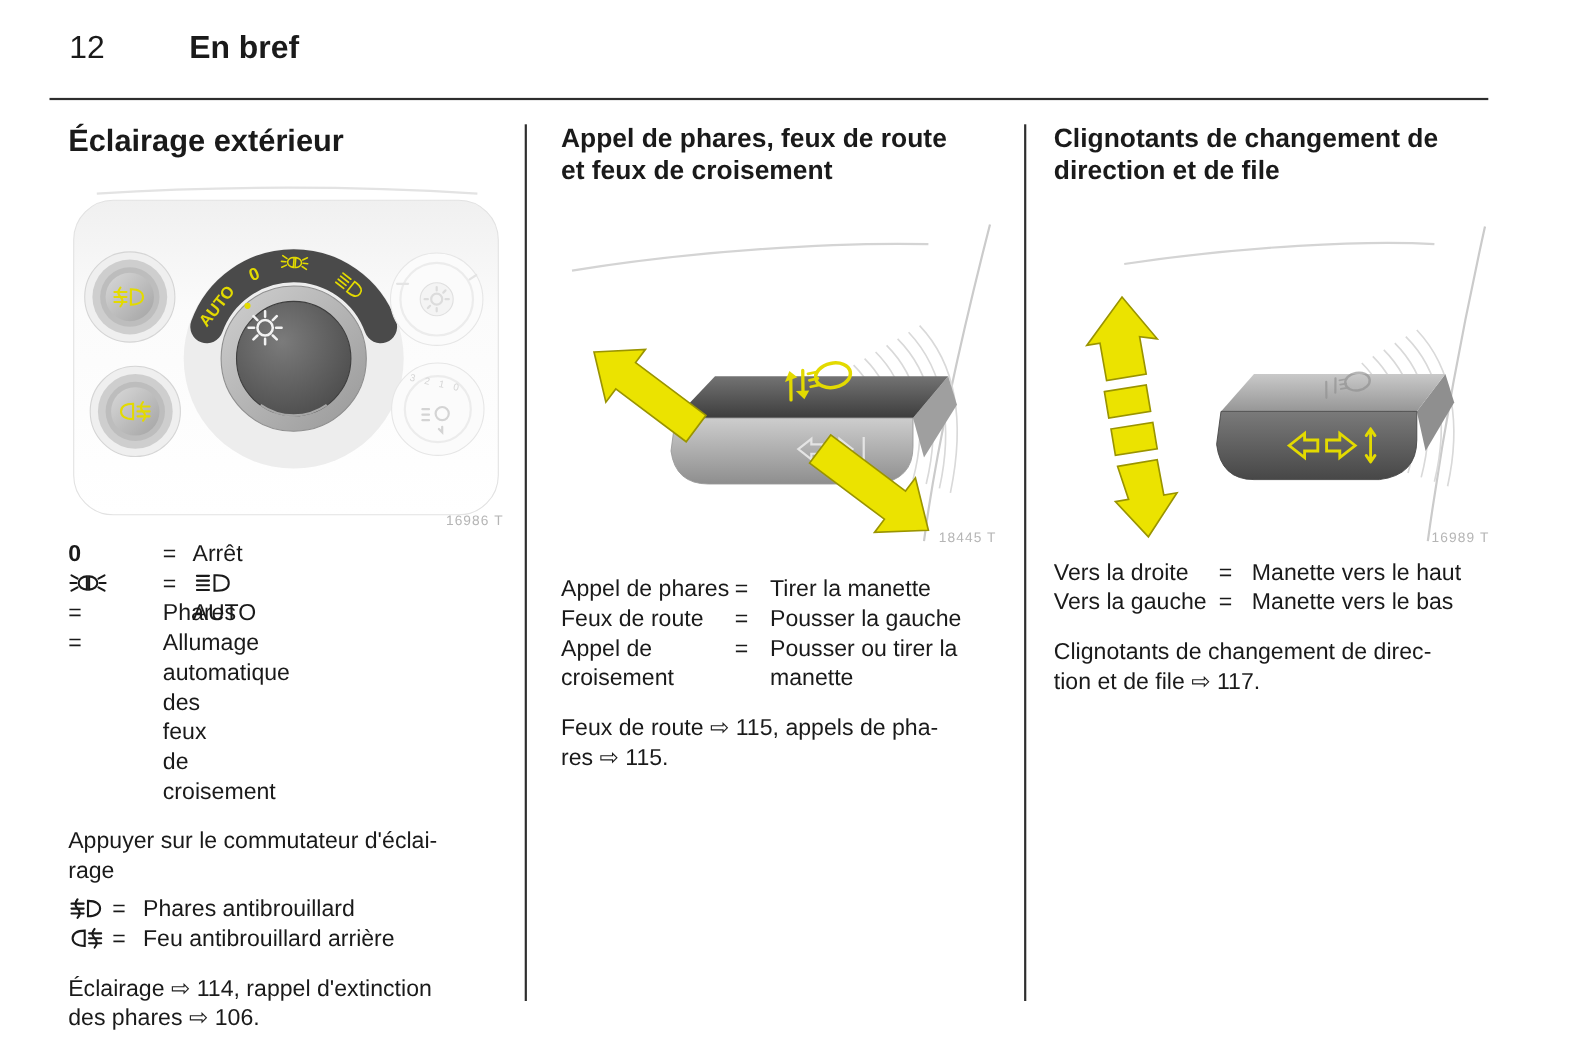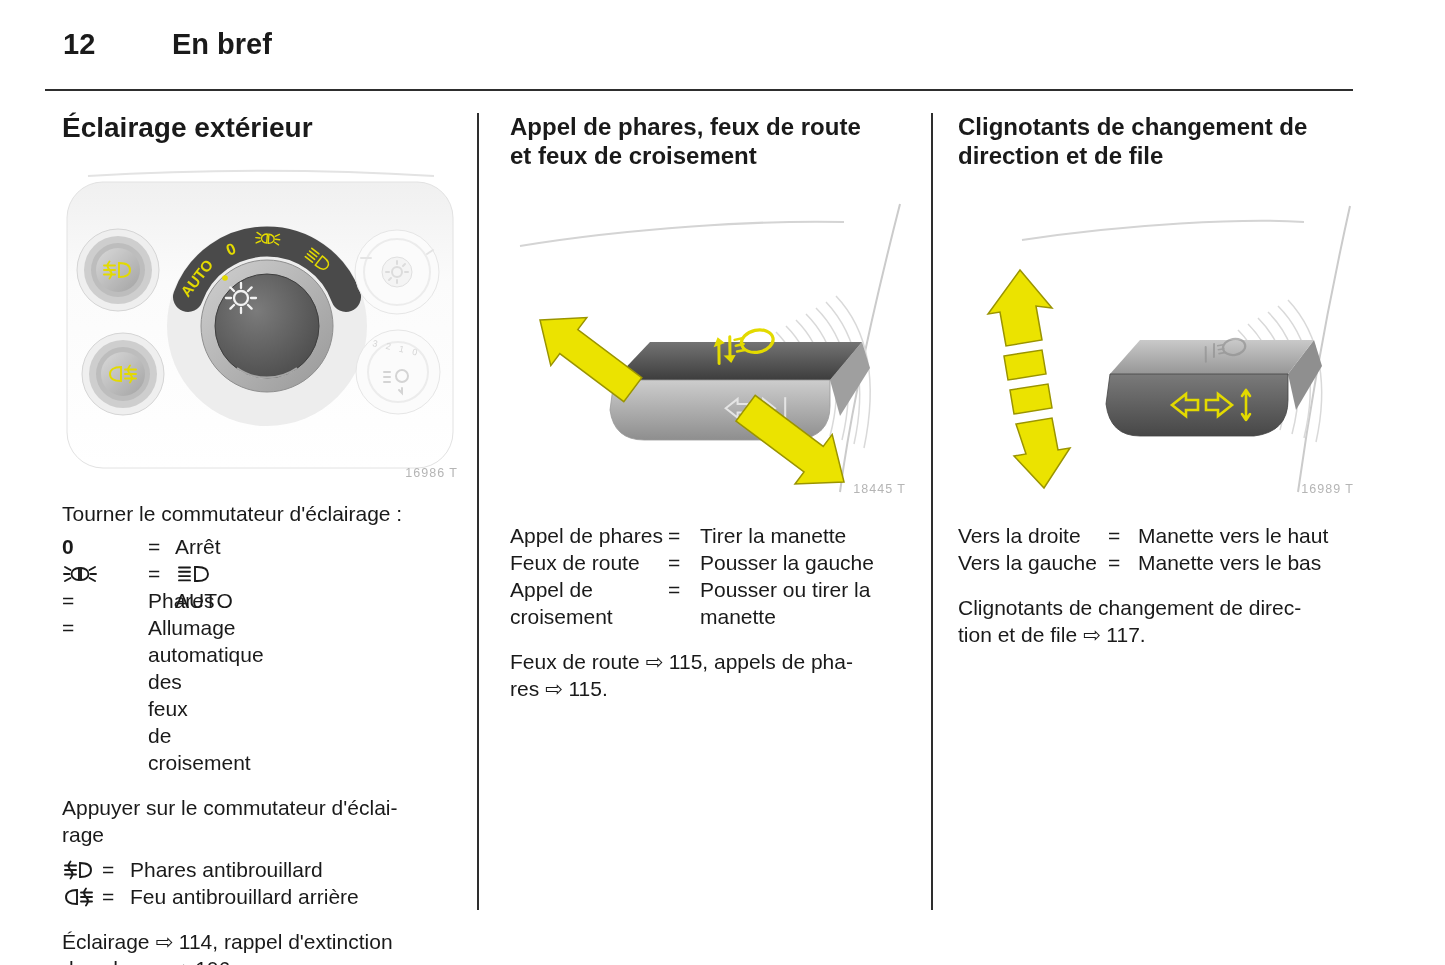--- a/index.html
+++ b/index.html
@@ -1,21 +1,21 @@
 <!DOCTYPE html>
 <html><head>
 <meta charset="utf-8">
 <style>
   html,body{margin:0;padding:0;}
   body{
     width:1445px;height:965px;position:relative;background:#ffffff;
     font-family:"Liberation Sans","DejaVu Sans",sans-serif;color:#1a1a1a;
     overflow:hidden;
   }
-  .page-number{position:absolute;left:63px;top:28px;font-size:29px;font-weight:bold;}
+  .page-number{position:absolute;left:63px;top:28px;font-size:29px;font-weight:normal;}
   .section-title{position:absolute;left:172px;top:28px;font-size:29px;font-weight:bold;}
   .top-rule{position:absolute;left:45px;top:89px;width:1308px;height:2px;background:#2e2e2e;}
   .v-divider{position:absolute;top:113px;height:797px;width:2px;background:#2e2e2e;}
   #divider1{left:477px;}
   #divider2{left:931px;}
   .col{position:absolute;top:112px;}
   #col1{left:62px;width:398px;}
   #col2{left:510px;width:398px;}
   #col3{left:958px;width:400px;}
   .h1-title{font-size:28px;font-weight:bold;line-height:32px;}
@@ -24,21 +24,21 @@
   #col1 .figure{height:318px;margin-top:22px;}
   #col2 .figure,#col3 .figure{height:300px;margin-top:30px;}
   .figure svg.fig{display:block;}
   .fig-caption{position:absolute;right:0;bottom:4px;font-size:12.5px;color:#b5b5b5;letter-spacing:1px;}
   .body-text{font-size:21px;line-height:27px;}
   .intro{margin-top:16px;}
   .dl{display:grid;margin-top:6px;}
   .dl-main{grid-template-columns:86px 27px 280px;}
   .dl-fog{grid-template-columns:40px 28px 1fr;margin-top:8px;}
   .dl-c2{grid-template-columns:158px 32px 208px;margin-top:22px;}
-  .dl-c3{grid-template-columns:150px 30px 220px;margin-top:22px;}
+  .dl-c3{grid-template-columns:150px 30px 220px;margin-top:7px;}
   .dl > div{font-size:21px;line-height:27px;}
   .sym{font-weight:bold;}
   .sym-auto{font-weight:normal;}
   .sym svg,.sym-ic svg{vertical-align:-3px;}
   .para{margin-top:18px;}
   .ref{margin-top:18px;}
   .hidden-defs{position:absolute;width:0;height:0;overflow:hidden;}
 </style>
 </head>
 <body>
@@ -159,21 +159,20 @@
         <text transform="translate(-26,-26) rotate(12)" font-size="9" letter-spacing="3" fill="#d6d6d6">3 2 1 0</text>
         <g stroke="#d4d4d4" stroke-width="2" fill="none" stroke-linecap="round">
           <circle cx="4" cy="4" r="6"></circle>
           <path d="M-14,0 h6 M-14,5 h6 M-14,10 h6 M4,16 v5 l-3,-3"></path>
         </g>
       </g>
     </svg>
     <span class="fig-caption">16986 T</span>
   </div>
 
-  <div class="body-text intro">Tourner le commutateur d'éclairage :</div>
 
   <div class="dl dl-main">
     <div class="sym">0</div>
     <div>=</div>
     <div>Arrêt</div>
 
     <div class="sym-ic"><svg width="36" height="20" viewBox="0 0 36 20" style="color:#1a1a1a">
           <use href="#ic-pos"></use>
         </svg></div>
     <div>=</div>

